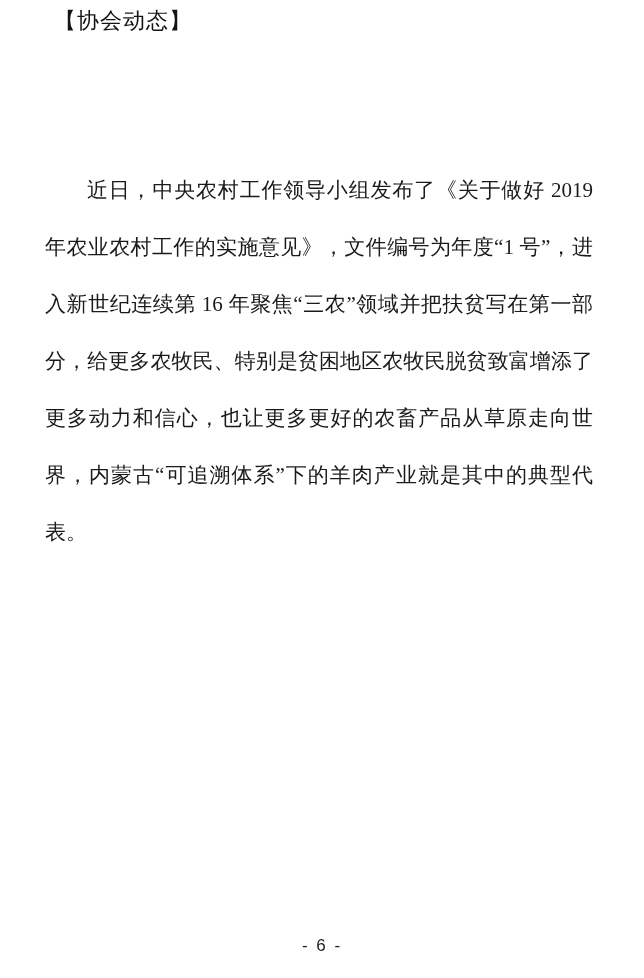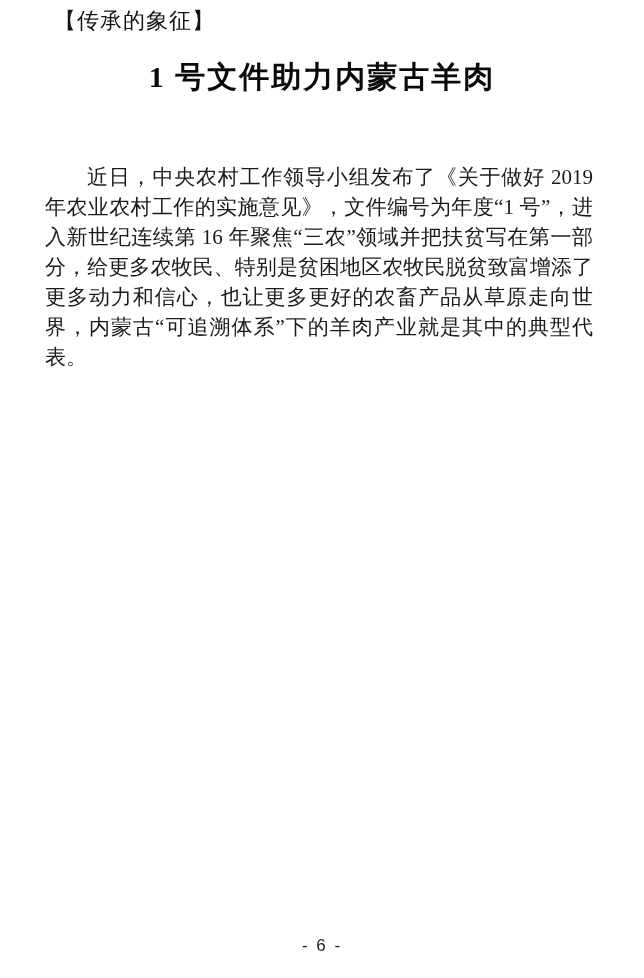--- a/index.html
+++ b/index.html
@@ -40,21 +40,21 @@
     line-height: 61px;
     letter-spacing: 2px;
   }
   .doc-body {
     position: absolute;
     left: 45px;
     top: 162px;
     width: 548px;
     font-family: "Liberation Serif", "DejaVu Serif", serif;
     font-size: 21px;
-    line-height: 30px;
+    line-height: 57px;
     text-align: justify;
     color: #1a1a1a;
   }
   .doc-body p {
     margin: 0;
     padding: 0;
     text-indent: 2em;
   }
   .page-number {
     position: absolute;
@@ -66,24 +66,23 @@
     font-size: 17px;
     letter-spacing: 2px;
     color: #1c1c1c;
   }
 </style>
 </head>
 <body>
 
 <div class="page">
 
-  <div class="section-tag">【传承的象征】</div>
+  <div class="section-tag">【协会动态】</div>
 
   <div class="doc-title">
-    <div class="title-line">1 号文件助力内蒙古羊肉</div>
   </div>
 
   <div class="doc-body">
     <p>近日，中央农村工作领导小组发布了《关于做好 2019 年农业农村工作的实施意见》，文件编号为年度“1 号”，进入新世纪连续第 16 年聚焦“三农”领域并把扶贫写在第一部分，给更多农牧民、特别是贫困地区农牧民脱贫致富增添了更多动力和信心，也让更多更好的农畜产品从草原走向世界，内蒙古“可追溯体系”下的羊肉产业就是其中的典型代表。</p>
   </div>
 
   <div class="page-number">- 6 -</div>
 
 </div>
 

